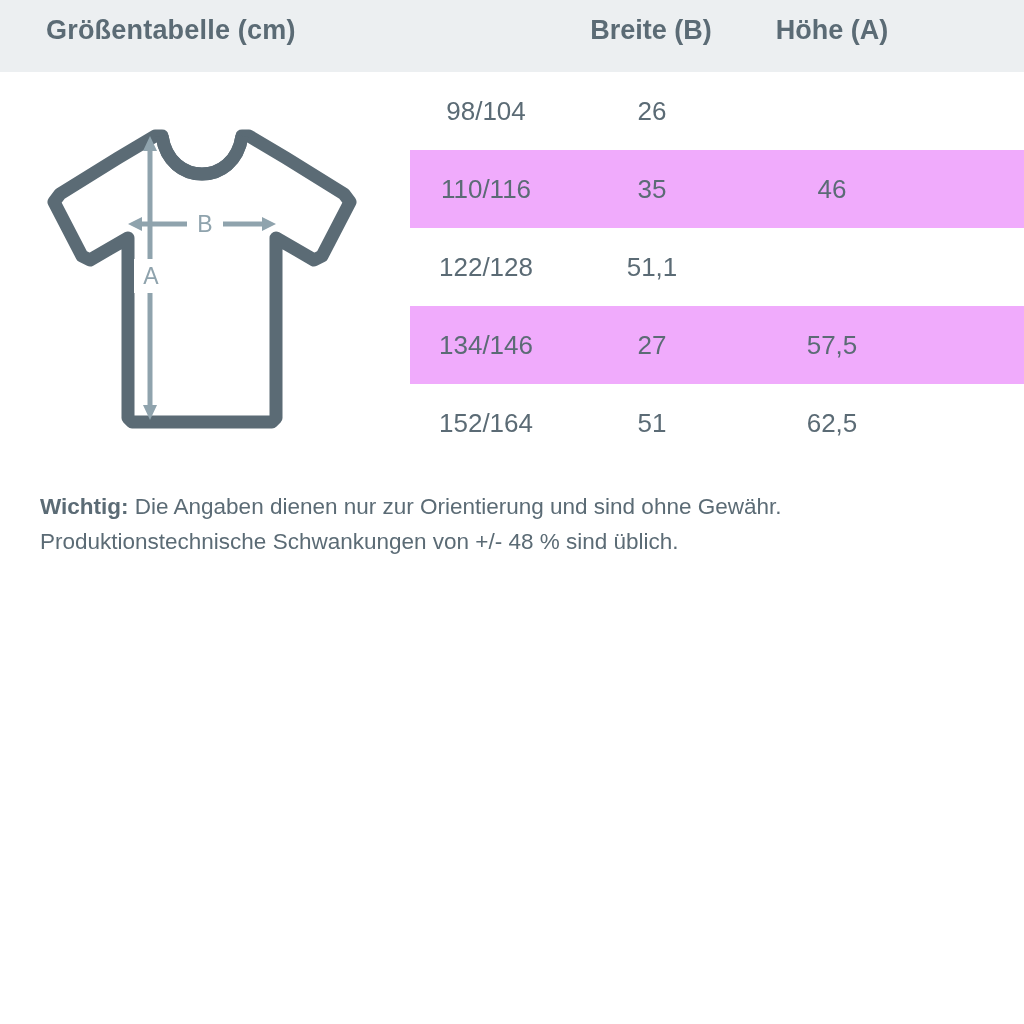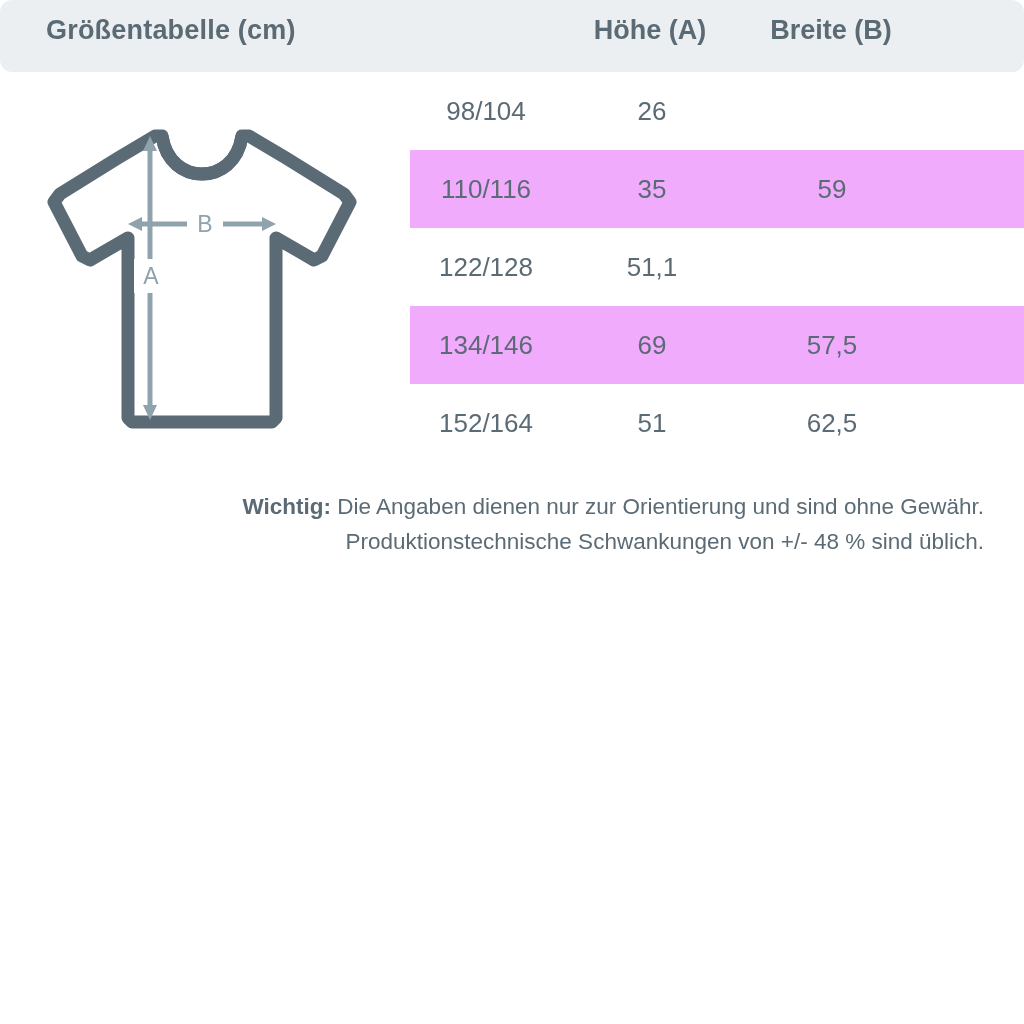--- a/index.html
+++ b/index.html
@@ -23,21 +23,20 @@
   }
 
   
   .chart-header {
     display: flex;
     align-items: center;
     background: #eceff1;
     height: 72px;
     padding: 0 24px 12px 0;
     box-sizing: border-box;
-    border-radius: 12px;
   }
   .chart-title {
     flex: 0 0 560px;
     padding-left: 46px;
     box-sizing: border-box;
     font-size: 27px;
     font-weight: bold;
     color: #5b6b75;
     letter-spacing: 0.2px;
   }
@@ -88,33 +87,32 @@
   .cell.size-name { flex: 0 0 152px; }
   .cell.w-val { flex: 0 0 180px; }
   .cell.h-val { flex: 0 0 180px; }
 
   
   .chart-note {
     padding: 26px 40px 0 40px;
     font-size: 22.5px;
     line-height: 1.55;
     color: #5b6b75;
-    text-align: right;
   }
   .chart-note b { font-weight: bold; }
 </style>
 </head>
 <body>
 
 <div class="size-chart">
 
   <div class="chart-header">
     <div class="chart-title">Größentabelle (cm)</div>
+    <div class="col-head width-head">Breite (B)</div>
     <div class="col-head height-head">Höhe (A)</div>
-    <div class="col-head width-head">Breite (B)</div>
   </div>
 
   <div class="chart-body">
 
     <div class="tee-graphic">
       <svg width="330" height="330" viewBox="0 0 330 330">
 
         <path d="M113 14 L76 36 L18 72 L12 80 L40 134 L48 138 L86 116 L86 296 L90 300 L230 300 L234 296 L234 116 L272 138 L280 134 L308 80 L302 72 L244 36 L207 14 L200 14 C196 40 178 52 160 52 C142 52 124 40 120 14 Z" fill="none" stroke="#5b6b75" stroke-width="13" stroke-linejoin="round"></path>
 
         <path d="M120 14 C124 40 142 52 160 52 C178 52 196 40 200 14" fill="none" stroke="#5b6b75" stroke-width="13" stroke-linejoin="round"></path>
@@ -136,31 +134,31 @@
     <div class="size-table">
 
       <div class="size-row">
         <div class="cell size-name">98/104</div>
         <div class="cell w-val">26</div>
       </div>
 
       <div class="size-row alt">
         <div class="cell size-name">110/116</div>
         <div class="cell w-val">35</div>
-        <div class="cell h-val">59</div>
+        <div class="cell h-val">46</div>
       </div>
 
       <div class="size-row">
         <div class="cell size-name">122/128</div>
         <div class="cell h-val">51,1</div>
       </div>
 
       <div class="size-row alt">
         <div class="cell size-name">134/146</div>
-        <div class="cell w-val">69</div>
+        <div class="cell w-val">27</div>
         <div class="cell h-val">57,5</div>
       </div>
 
       <div class="size-row">
         <div class="cell size-name">152/164</div>
         <div class="cell w-val">51</div>
         <div class="cell h-val">62,5</div>
       </div>
 
     </div>

